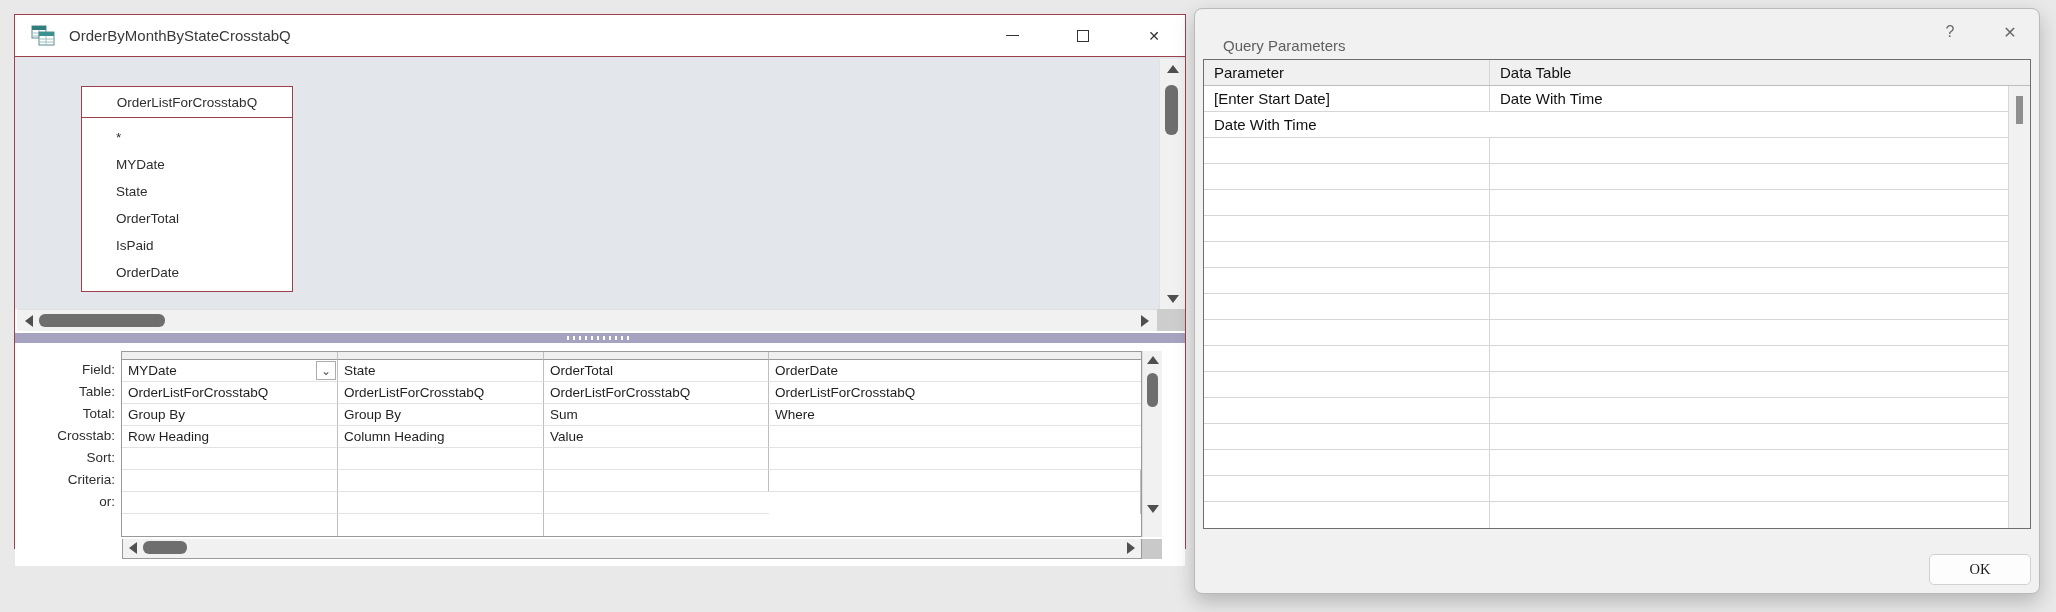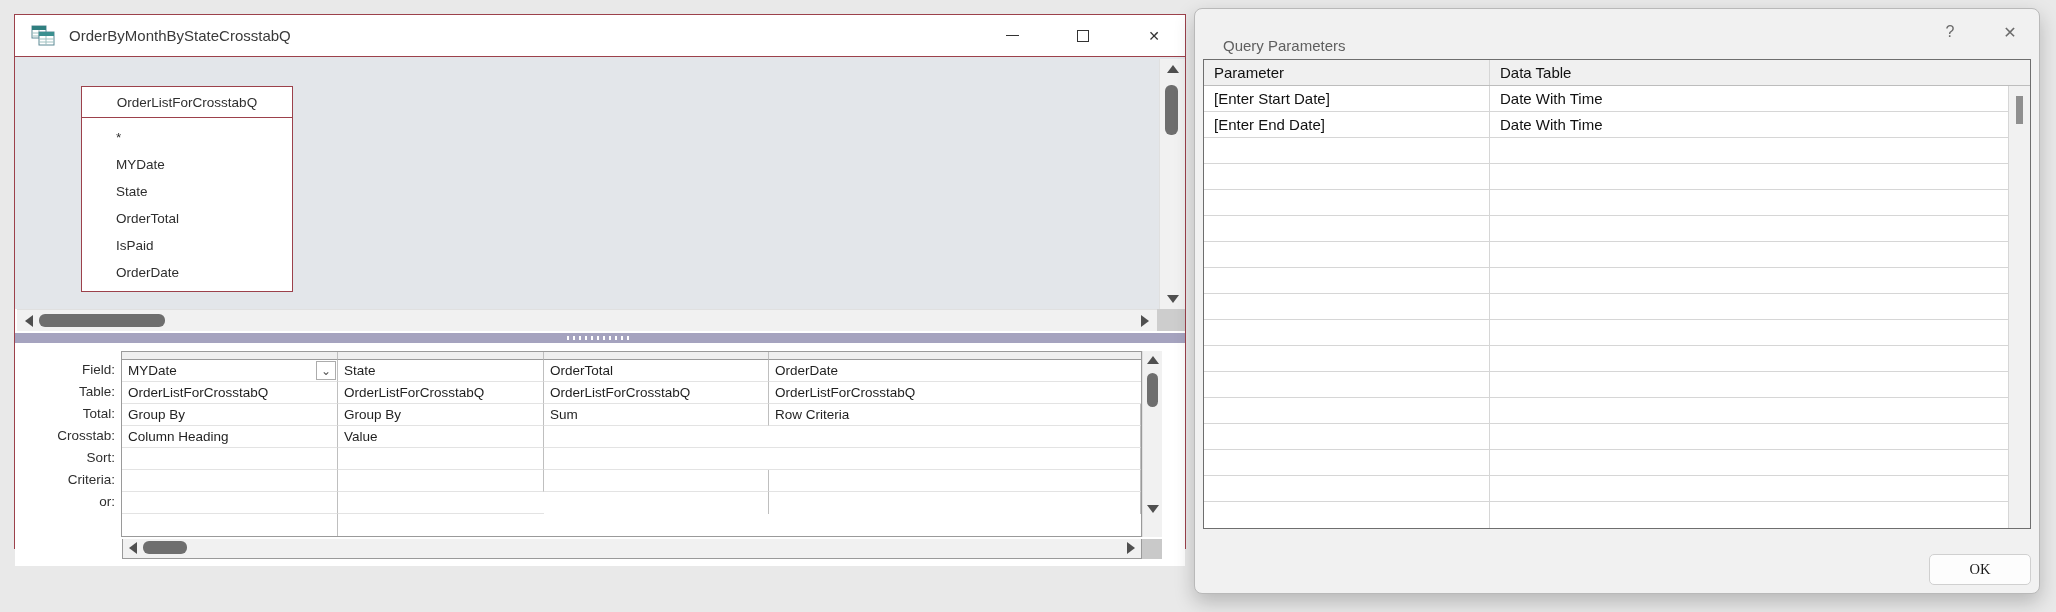--- a/index.html
+++ b/index.html
@@ -221,21 +221,22 @@
         <div class="gcell">State</div>
         <div class="gcell">OrderTotal</div>
         <div class="gcell lastcol">OrderDate</div>
         <div class="gcell">OrderListForCrosstabQ</div>
         <div class="gcell">OrderListForCrosstabQ</div>
         <div class="gcell">OrderListForCrosstabQ</div>
         <div class="gcell lastcol">OrderListForCrosstabQ</div>
         <div class="gcell">Group By</div>
         <div class="gcell">Group By</div>
         <div class="gcell">Sum</div>
-        <div class="gcell">Row Criteria</div>
+        <div class="gcell lastcol">Where</div>
+        <div class="gcell">Row Heading</div>
         <div class="gcell">Column Heading</div>
         <div class="gcell">Value</div>
         <div class="gcell lastcol"></div>
         <div class="gcell"></div>
         <div class="gcell"></div>
         <div class="gcell"></div>
         <div class="gcell lastcol"></div>
         <div class="gcell"></div>
         <div class="gcell"></div>
         <div class="gcell"></div>
@@ -279,21 +280,20 @@
     <div class="prow header">
       <div class="pcell c0">Parameter</div>
       <div class="pcell c1">Data Table</div>
     </div>
     <div>
         <div class="prow body">
           <div class="pcell c0">[Enter Start Date]</div>
           <div class="pcell c1">Date With Time</div>
         </div>
         <div class="prow body">
-          <div class="pcell c0">[Enter End Date]</div>
           <div class="pcell c1">Date With Time</div>
         </div>
         <div class="prow body">
           <div class="pcell c0"></div>
           <div class="pcell c1"></div>
         </div>
         <div class="prow body">
           <div class="pcell c0"></div>
           <div class="pcell c1"></div>
         </div>

